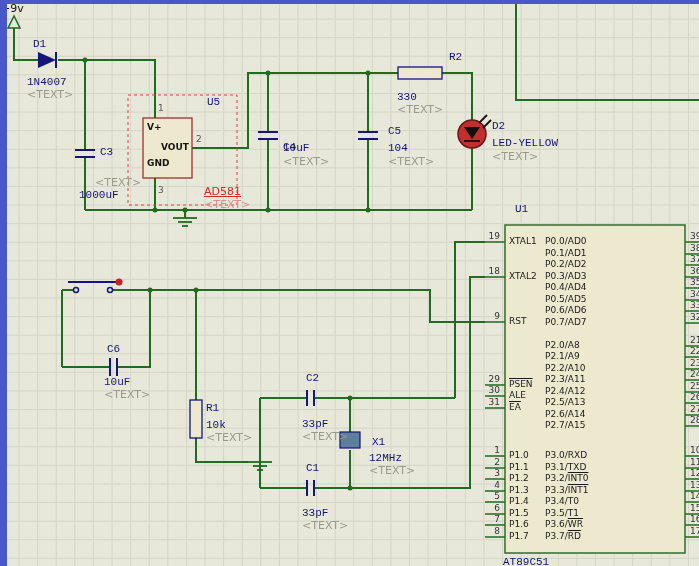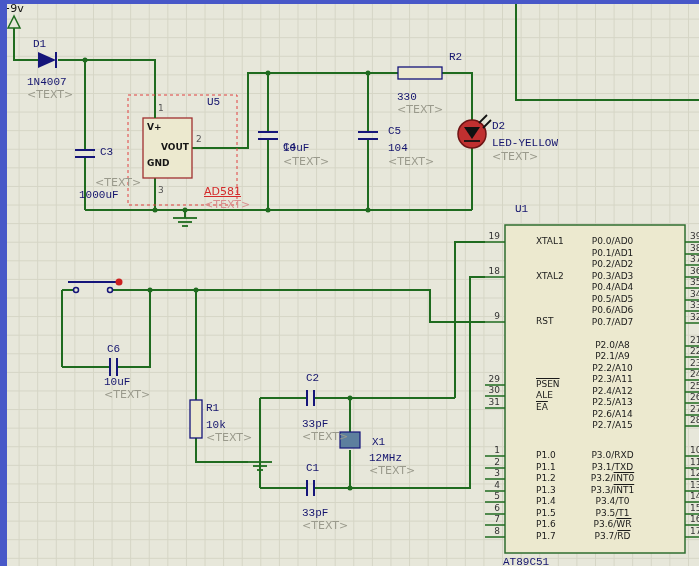--- a/index.html
+++ b/index.html
@@ -19,22 +19,22 @@
   .ann{position:absolute;white-space:nowrap;line-height:1.1;}
   .a-ref{color:#14146e;font-size:11px;font-family:Liberation Mono, monospace;}
   .a-ph{color:#9a9a8c;font-size:11px;}
   .a-sel{color:#d42a2a;font-size:11px;}
   .a-selph{color:#d98f8f;font-size:11px;}
   .a-pin{color:#555;font-size:9px;}
   .a-body{color:#151515;font-size:9px;font-weight:bold;}
   .a-pwr{color:#111;font-size:11px;}
   .pinrow{position:absolute;left:0;width:699px;height:0;font-size:9px;color:#1a1a1a;}
   .lnum{position:absolute;left:462px;top:-11px;width:38px;text-align:right;color:#333;}
-  .lname{position:absolute;left:536px;top:-6px;white-space:nowrap;}
-  .rname{position:absolute;left:545px;top:-6px;width:135px;text-align:center;white-space:nowrap;}
+  .lname{position:absolute;left:509px;top:-6px;white-space:nowrap;}
+  .rname{position:absolute;left:545px;top:-6px;width:135px;text-align:left;white-space:nowrap;}
   .rnum{position:absolute;left:690px;top:-11px;color:#333;}
   .ov{text-decoration:overline;}
   
   .wire{stroke:#1f6b1f;stroke-width:2;fill:none;}
   .dot{fill:#1f6b1f;stroke:none;}
   .comp{fill:#ece9cf;stroke:#15157a;stroke-width:1.3;}
   .chipbody{fill:#ece9cf;stroke:#2f6e2f;stroke-width:1.5;}
   .u5box{fill:#ece9cf;stroke:#a03030;stroke-width:1.3;}
   .selbox{fill:none;stroke:#e04040;stroke-width:1;stroke-dasharray:3 3;}
   .navy{stroke:#15157a;stroke-width:2;fill:none;}

